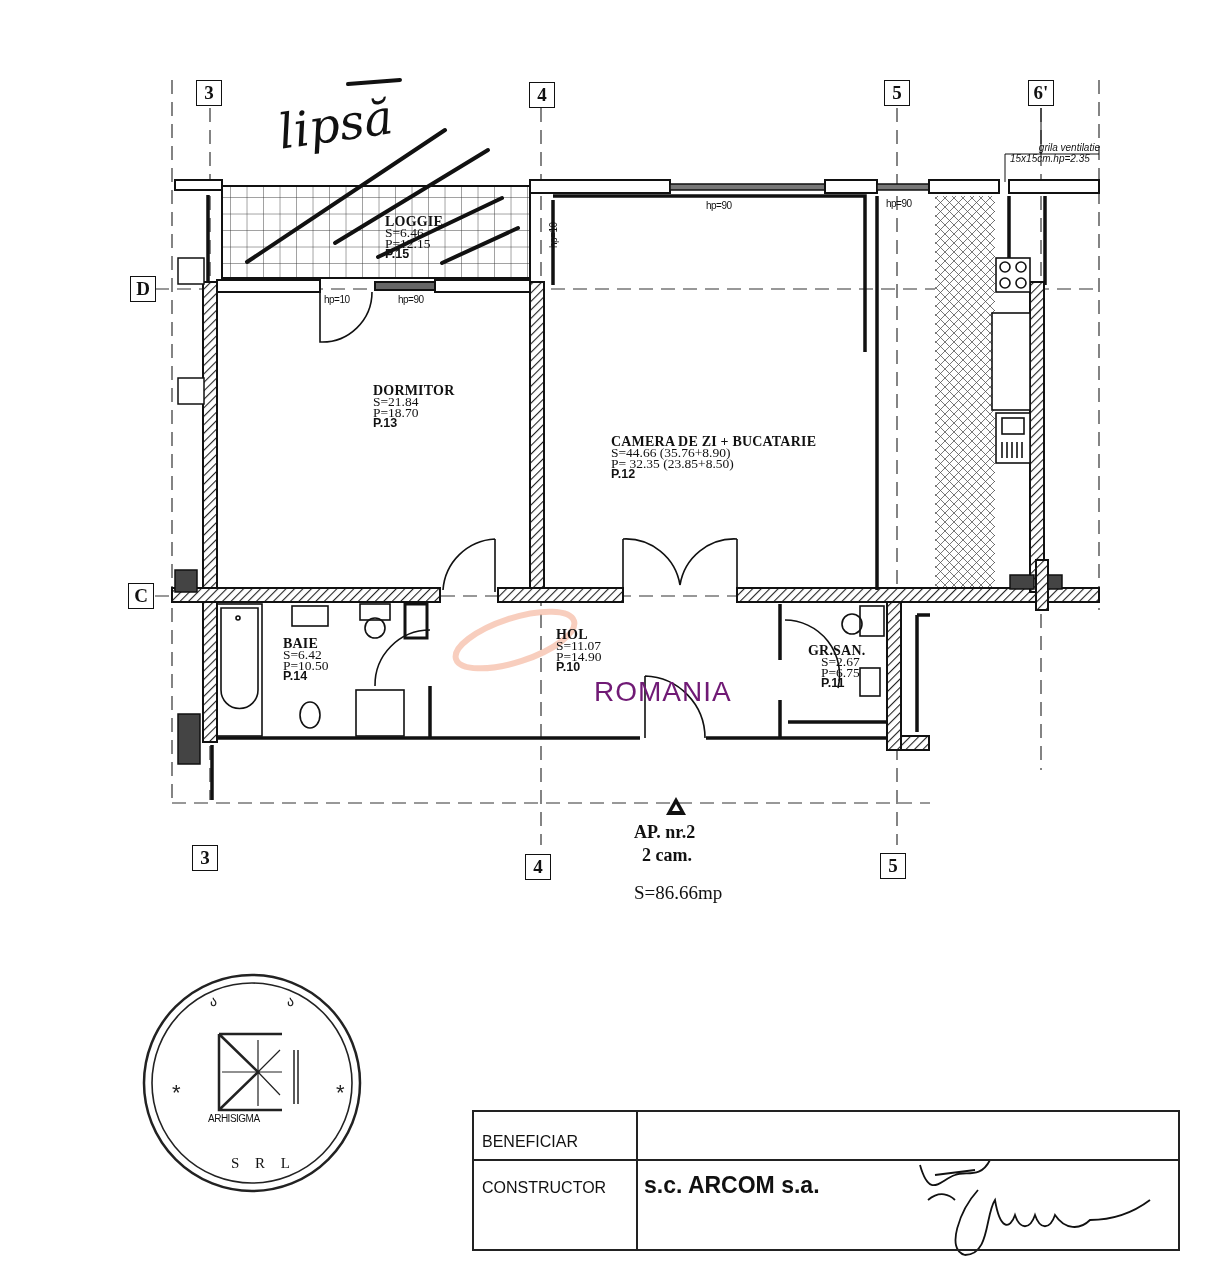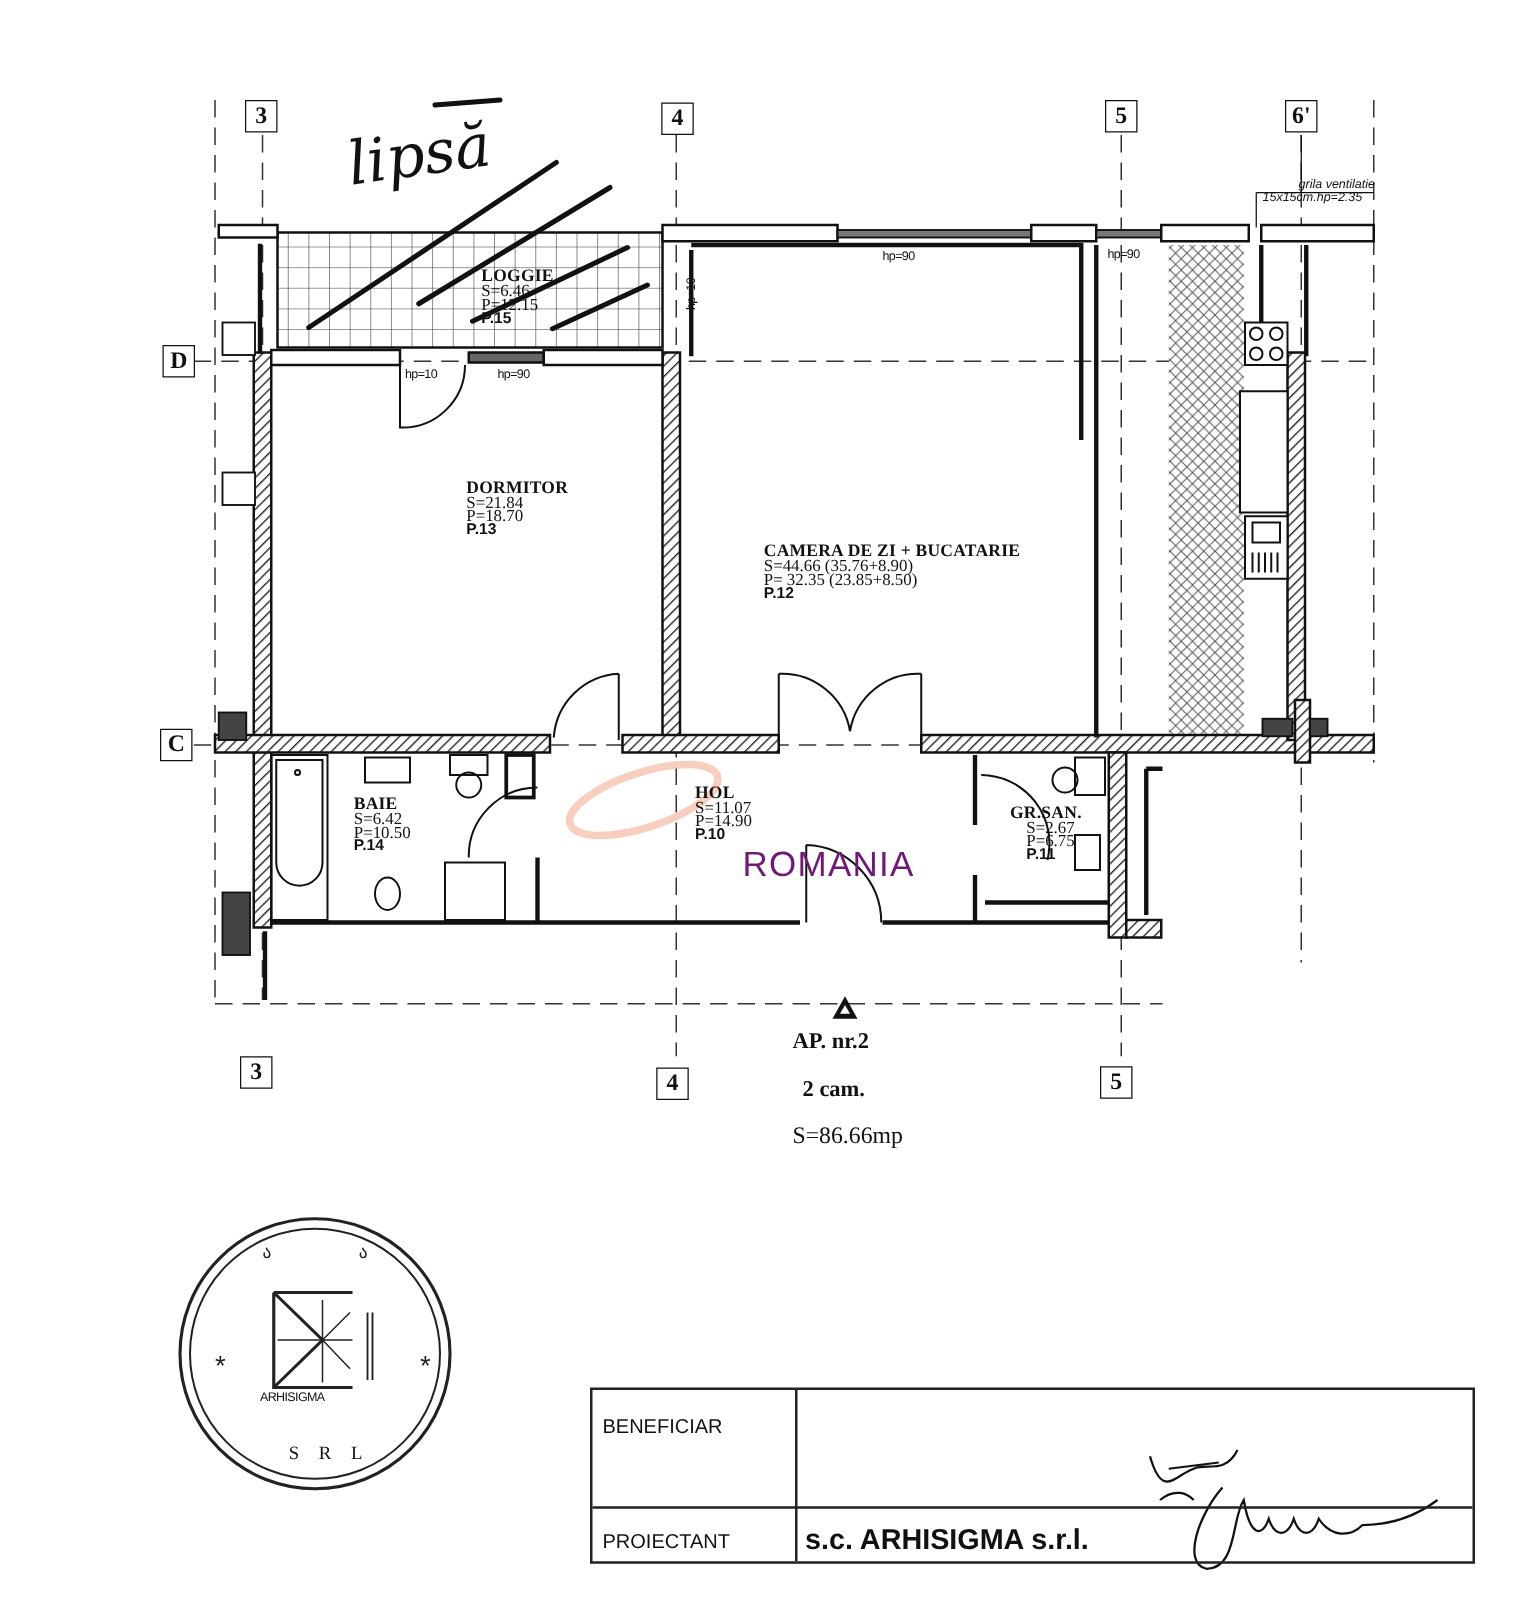--- a/index.html
+++ b/index.html
@@ -8,21 +8,21 @@
   .lbl { position:absolute; line-height:1; white-space:nowrap; }
   .room-name { font-family:"Liberation Serif", serif; font-weight:bold; font-size:14px; letter-spacing:0.2px; }
   .room-val { font-family:"Liberation Serif", serif; font-size:13.5px; }
   .room-code { font-family:"Liberation Sans", sans-serif; font-weight:bold; font-size:12.5px; }
   .room-block { position:absolute; line-height:11px; }
   .room-block div { white-space:nowrap; }
   .axis-box { position:absolute; width:24px; height:24px; border:1.6px solid #111; background:#fff; font-family:"Liberation Serif", serif; font-weight:bold; font-size:19px; text-align:center; line-height:24px; box-sizing:content-box; }
   .hp { position:absolute; font-family:"Liberation Sans", sans-serif; font-size:10px; letter-spacing:-0.5px; }
   .summary { position:absolute; left:622px; top:822px; font-family:"Liberation Serif", serif; }
   .summary .s1 { font-weight:bold; font-size:18px; margin-left:12px; }
-  .summary .s2 { font-weight:bold; font-size:18px; margin-left:20px; margin-top:18px; }
+  .summary .s2 { font-weight:bold; font-size:18px; margin-left:20px; margin-top:2px; }
   .summary .s3 { font-size:19px; margin-left:12px; margin-top:16px; }
   .watermark { position:absolute; left:594px; top:676px; font-family:"Liberation Sans", sans-serif; font-size:28px; color:#701a75; letter-spacing:1px; }
   .title-block { position:absolute; left:472px; top:1110px; width:708px; height:141px; border:2px solid #222; box-sizing:border-box; }
   .tb-row { position:absolute; left:0; width:100%; border-top:2px solid #222; }
   .tb-cell-label { position:absolute; left:8px; font-family:"Liberation Sans", sans-serif; font-size:16px; }
   .tb-cell-value { position:absolute; left:170px; font-family:"Liberation Sans", sans-serif; font-weight:bold; font-size:23px; }
   .tb-divider { position:absolute; left:162px; top:0; bottom:0; border-left:2px solid #222; }
   .grilla { position:absolute; left:1010px; top:142px; font-family:"Liberation Sans", sans-serif; font-size:10px;font-style:italic; }
 </style>
 </head>
@@ -255,17 +255,17 @@
 
 <div class="lbl" style="left:208px;top:1114px;font-family:'Liberation Sans',sans-serif;font-size:10px;letter-spacing:-0.5px;">ARHISIGMA</div>
 <div class="lbl" style="left:231px;top:1156px;font-family:'Liberation Serif',serif;font-size:15px;letter-spacing:6px;">S R L</div>
 
 <div class="title-block">
   <div class="tb-divider"></div>
   <div class="tb-row" style="top:0;border-top:none;height:47px;">
     <div class="tb-cell-label" style="top:21px;">BENEFICIAR</div>
     <div class="tb-cell-value" style="top:14px;"></div>
   </div>
-  <div class="tb-row" style="top:93px;height:44px;">
-    <div class="tb-cell-label" style="top:18px;">PROIECTANT</div>
-    <div class="tb-cell-value" style="top:11px;">s.c. ARHISIGMA s.r.l.</div>
+  <div class="tb-row" style="top:47px;height:46px;">
+    <div class="tb-cell-label" style="top:18px;">CONSTRUCTOR</div>
+    <div class="tb-cell-value" style="top:11px;">s.c. ARCOM s.a.</div>
   </div>
 </div>
 
 </body></html>

